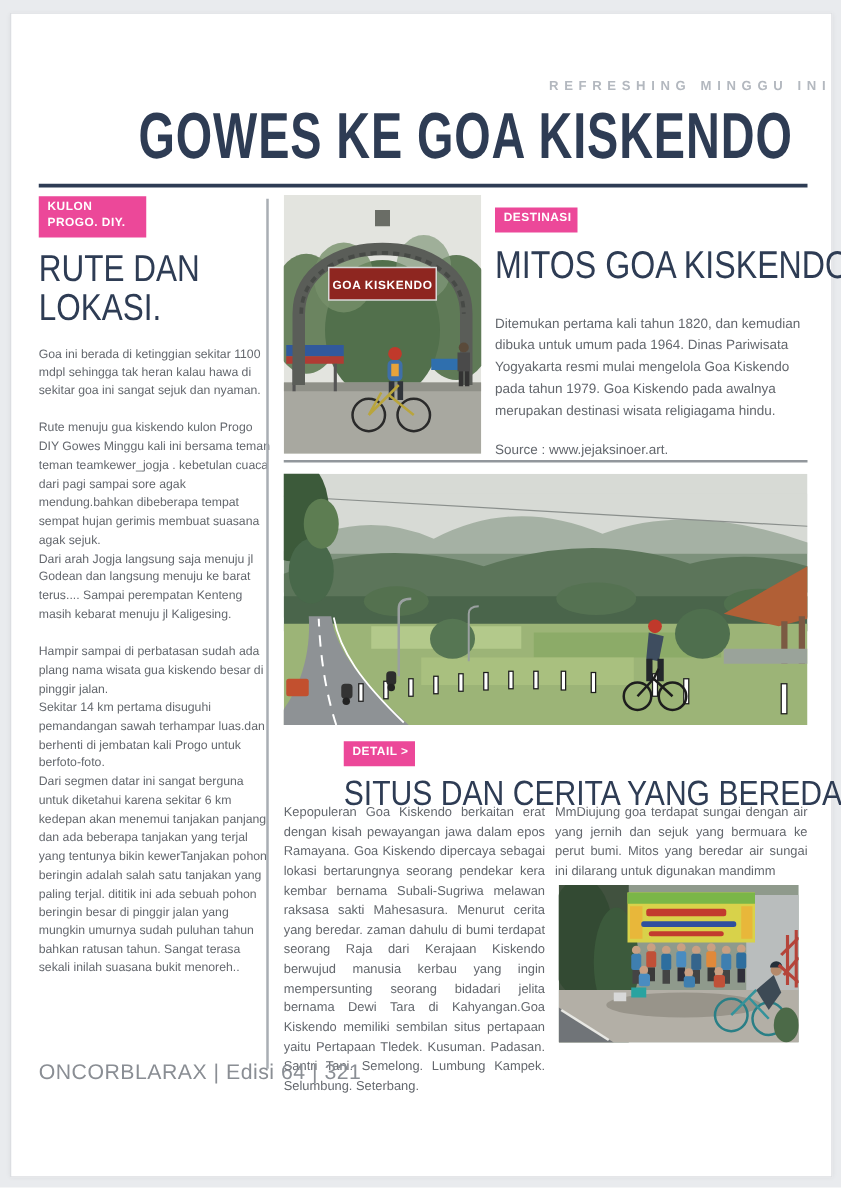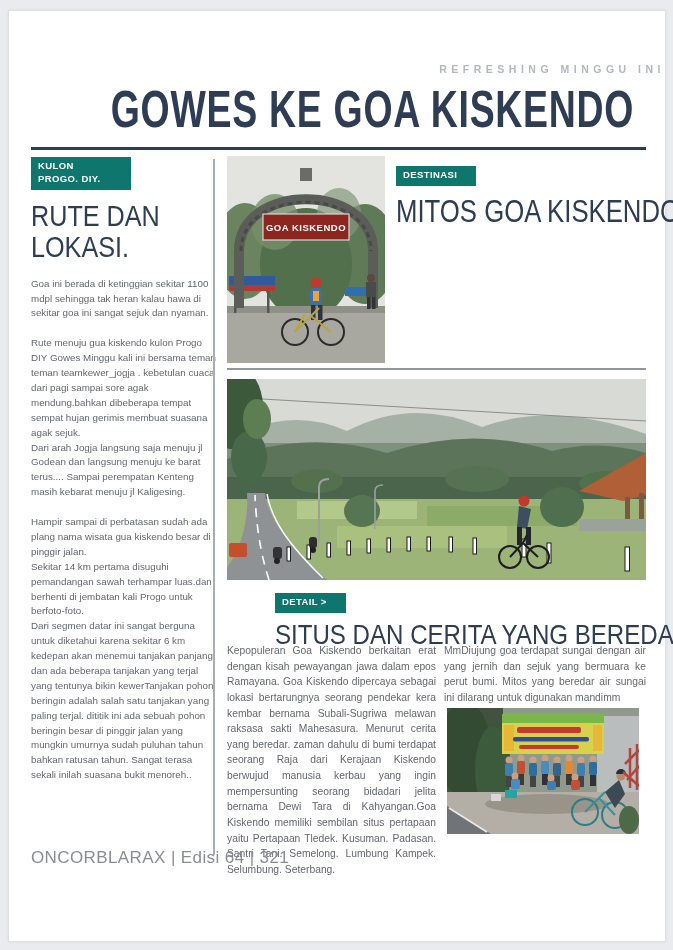--- a/index.html
+++ b/index.html
@@ -15,23 +15,23 @@
     position:absolute;left:0;top:52px;width:100%;text-align:right;
     font-size:10.5px;font-weight:bold;letter-spacing:4.5px;color:#b3b8bf;
   }
   .main-title-wrap{position:absolute;left:0;top:66px;width:100%;text-align:center;white-space:nowrap;}
   .main-title{
     display:inline-block;transform:scaleX(.72);transform-origin:50% 50%;
     font-size:52px;font-weight:800;color:#2e3c54;letter-spacing:1px;line-height:1.25;
   }
   .title-rule{position:absolute;left:22px;top:136px;width:615px;height:3px;background:#2e3c54;}
   .badge{
-    display:inline-block;background:#0f766e;color:#ffffff;
+    display:inline-block;background:#ec4899;color:#ffffff;
     font-size:9.5px;font-weight:bold;letter-spacing:.4px;
-    padding:3px 19px 4px 7px;line-height:1.35;text-transform:uppercase;
+    padding:3px 5px 4px 7px;line-height:1.35;text-transform:uppercase;
   }
   .badge.two-line{max-width:74px;}
   .col-left{position:absolute;left:22px;top:146px;width:186px;}
   .h-big{
     color:#2e3c54;font-size:30px;line-height:1.05;font-weight:400;
     transform:scaleX(.84);transform-origin:0 0;width:119%;
     margin:10px 0 0 0;letter-spacing:0;
   }
   .body-text p{
     font-size:9.8px;line-height:1.52;color:#63676d;margin:0;
@@ -133,20 +133,24 @@
         <rect x="139" y="126" width="10" height="15" fill="#4a4a4a"></rect>
         <rect x="140" y="141" width="3.5" height="12" fill="#333"></rect>
         <rect x="145" y="141" width="3.5" height="12" fill="#333"></rect>
       </g>
     </svg>
   </div>
 
   <div class="col-right">
     <span class="badge">DESTINASI</span>
     <div class="h-mid">MITOS GOA KISKENDO</div>
+    <div class="body-text">
+      <p>Ditemukan pertama kali tahun 1820, dan kemudian dibuka untuk umum pada 1964. Dinas Pariwisata Yogyakarta resmi mulai mengelola Goa Kiskendo pada tahun 1979. Goa Kiskendo pada awalnya merupakan destinasi wisata religiagama hindu.</p>
+    </div>
+    <div class="source-line">Source : www.jejaksinoer.art.</div>
   </div>
 
   <div class="sep-line"></div>
 
   <div class="wide-photo">
     <svg width="419" height="201" viewBox="0 0 419 201">
       <rect width="419" height="95" fill="#d7dad5"></rect>
       <path d="M0,62 Q60,26 120,52 Q185,18 255,48 Q325,22 419,55 L419,95 L0,95 Z" fill="#7d917c"></path>
       <rect y="16" width="419" height="48" fill="#d7dad5" opacity=".45"></rect>
       <path d="M0,80 Q80,50 160,74 Q245,46 325,72 Q372,60 419,74 L419,115 L0,115 Z" fill="#5c755a"></path>

